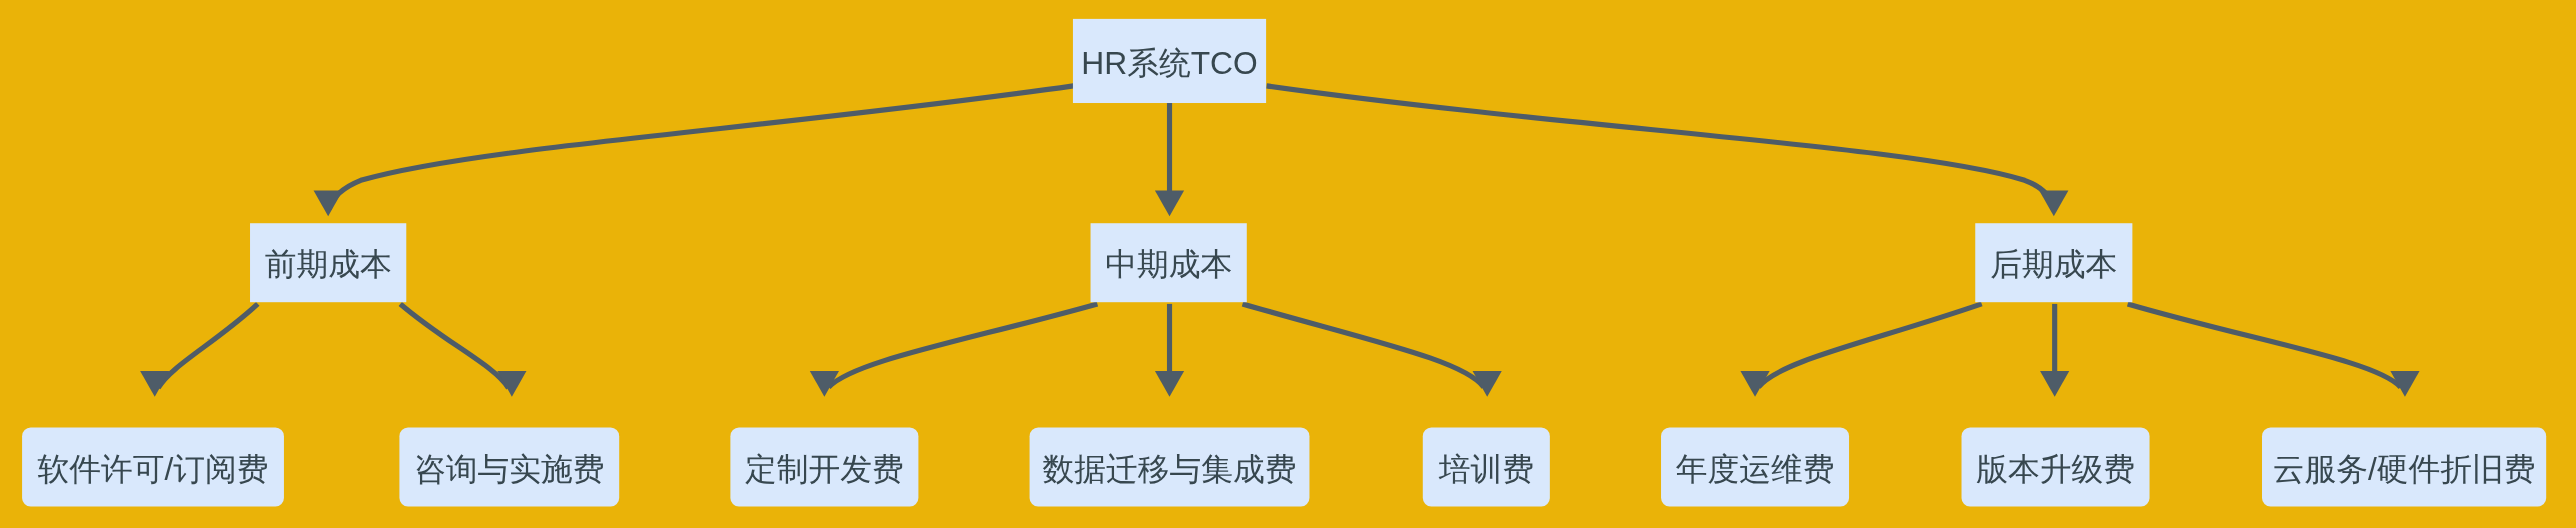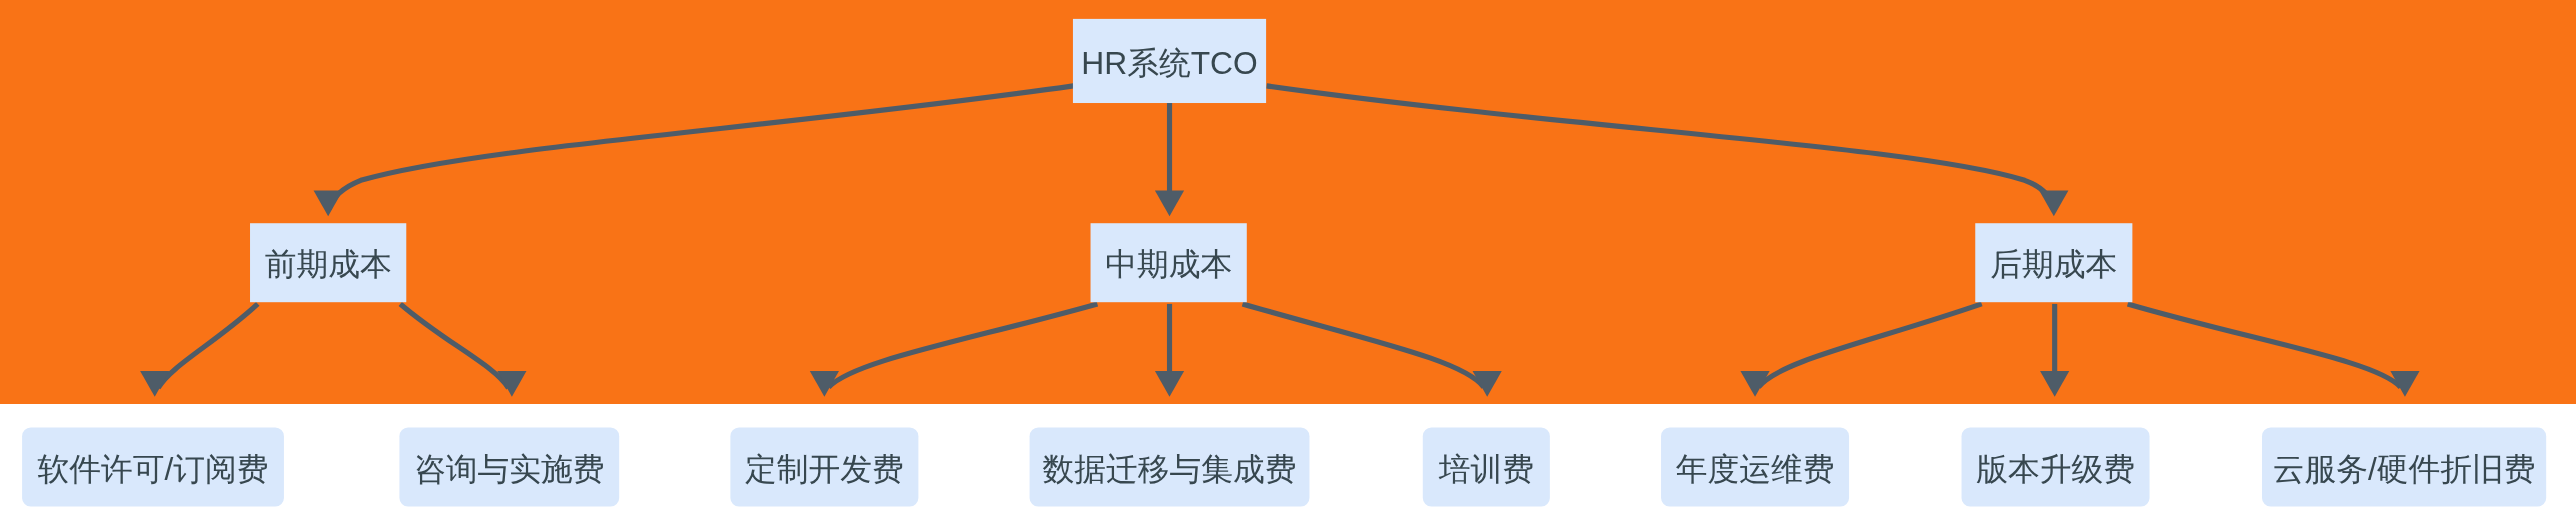--- a/index.html
+++ b/index.html
@@ -9,22 +9,22 @@
   }
   body {
     width: 2576px;
     height: 528px;
     font-family: "Liberation Sans", "DejaVu Sans", sans-serif;
     overflow: hidden;
   }
   #diagram-root {
     position: relative;
     width: 2576px;
-    height: 404px;
-    background: #f97316;
+    height: 528px;
+    background: #eab308;
   }
   svg#flow-svg {
     position: absolute;
     left: 0;
     top: 0;
     width: 2576px;
     height: 528px;
     display: block;
   }
   .edge-path {

